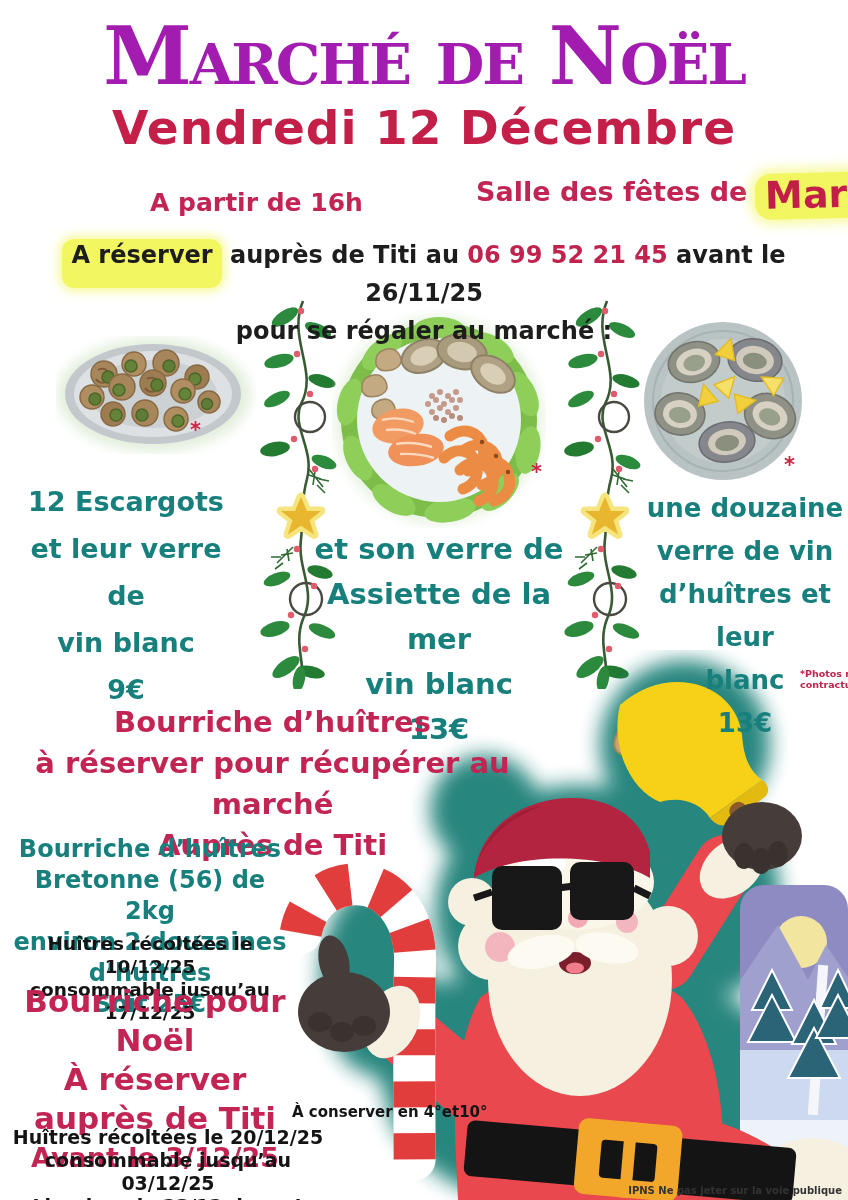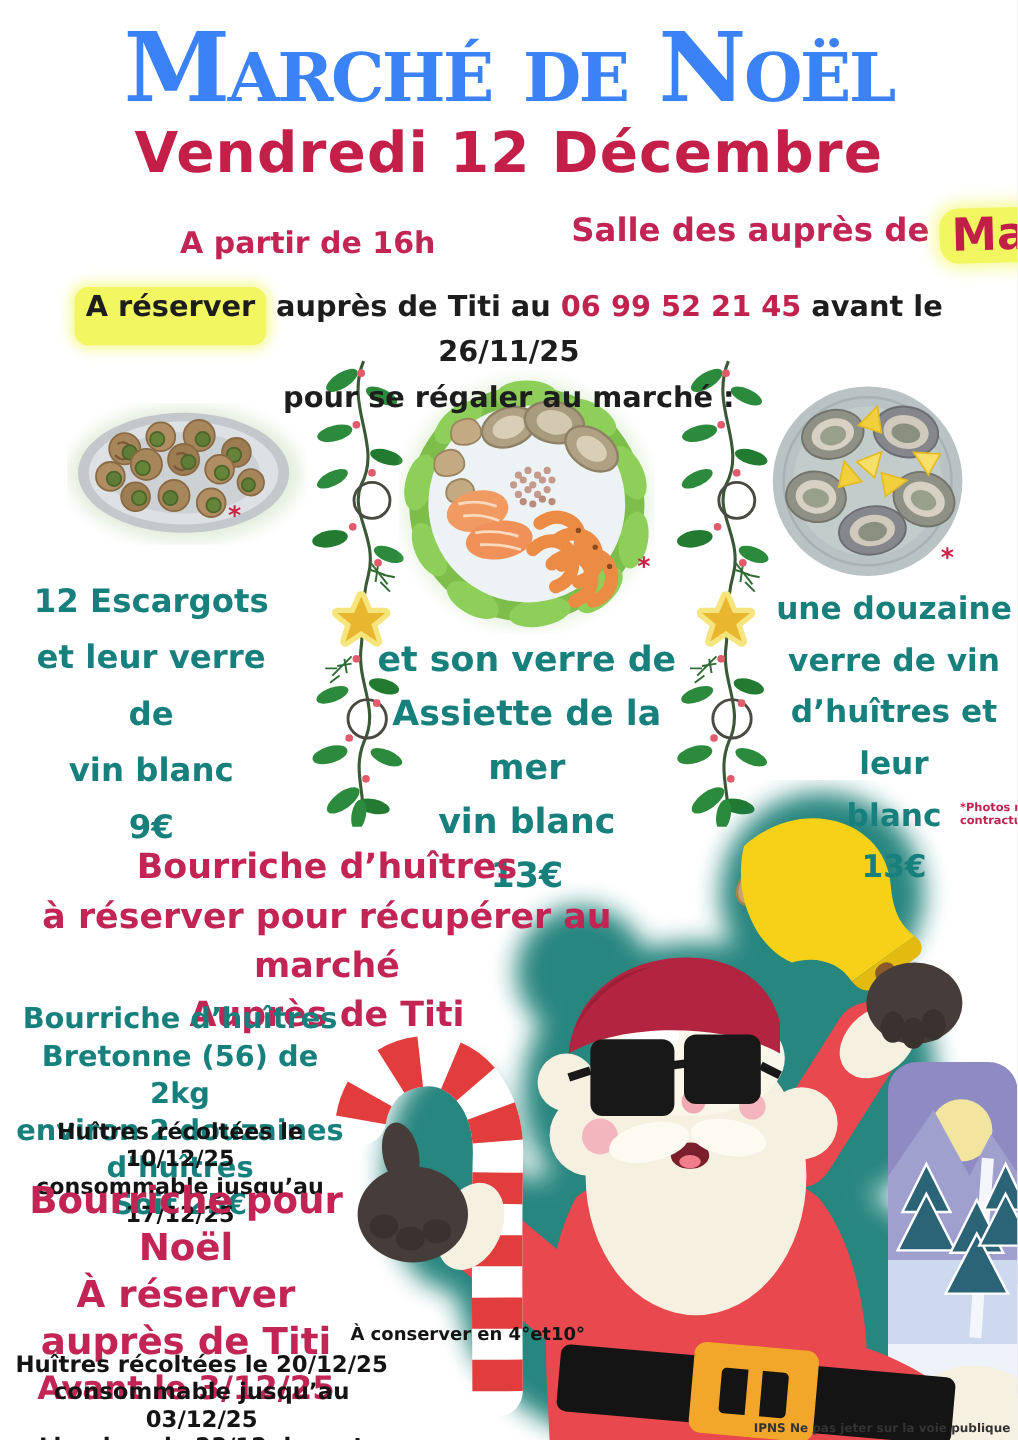--- a/index.html
+++ b/index.html
@@ -7,21 +7,21 @@
     position:relative;width:848px;height:1200px;margin:0 auto;
     background:#ffffff;overflow:hidden;
     font-family:"DejaVu Sans",sans-serif;font-weight:700;color:#1d1d1d;
   }
   .abs{position:absolute;}
   .z2{z-index:2;}
   
   .title{
     top:14px;left:0;width:100%;text-align:center;
     font-family:"DejaVu Serif",serif;font-variant:small-caps;
-    font-size:80px;line-height:1.05;letter-spacing:-2px;color:#3b82f6;
+    font-size:80px;line-height:1.05;letter-spacing:-2px;color:#a21caf;
   }
   .subtitle{
     top:100px;left:0;width:100%;text-align:center;
     font-size:47px;letter-spacing:1px;color:#c41f48;
   }
   .time{top:188px;left:150px;font-size:25px;color:#c22553;}
   .venue{top:172px;left:476px;font-size:27px;color:#c22553;white-space:nowrap;}
   .venue-name{
     display:inline-block;font-size:38px;line-height:1;vertical-align:-6px;
     background:#f1f661;border-radius:16px;padding:3px 10px 5px;margin-left:8px;
@@ -117,21 +117,21 @@
           <circle cx="48" cy="350" r="3.2"></circle>
         </g>
       </symbol>
     </defs>
   </svg>
 
   <div class="abs title z2">Marché de Noël</div>
   <div class="abs subtitle z2">Vendredi 12 Décembre</div>
   <div class="abs time z2">A partir de 16h</div>
   <div class="abs venue z2">
-    <span>Salle des auprès de</span><span class="venue-name">Marat!</span>
+    <span>Salle des fêtes de</span><span class="venue-name">Marat!</span>
   </div>
 
   <div class="abs resa z2">
     <div>
       <span class="hl">A réserver</span>
       <span>auprès de Titi au</span>
       <span class="phone">06 99 52 21 45</span>
       <span>avant le 26/11/25</span>
     </div>
     <div>pour se régaler au marché :</div>

